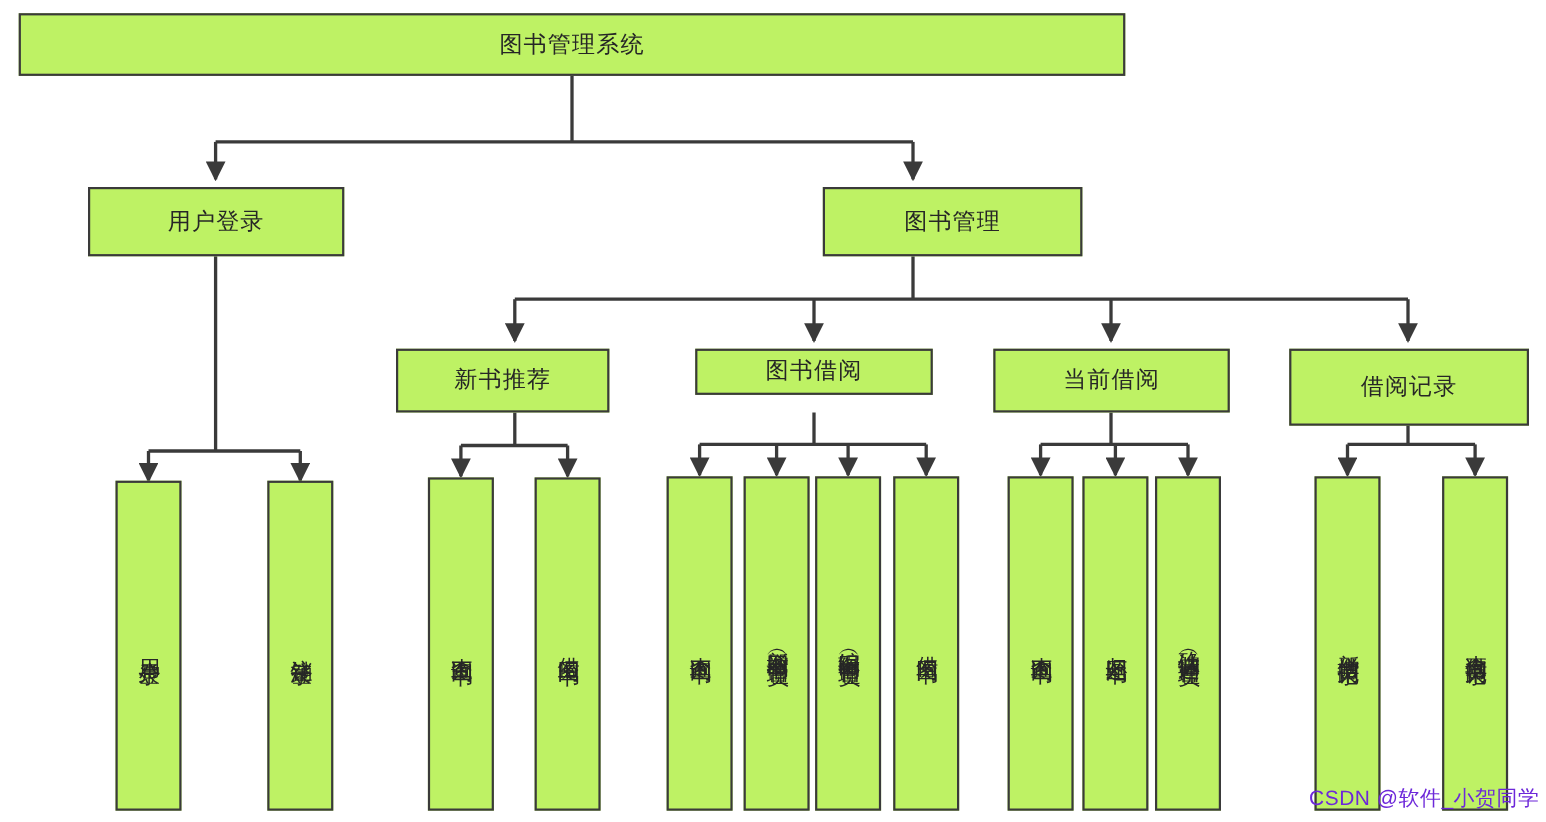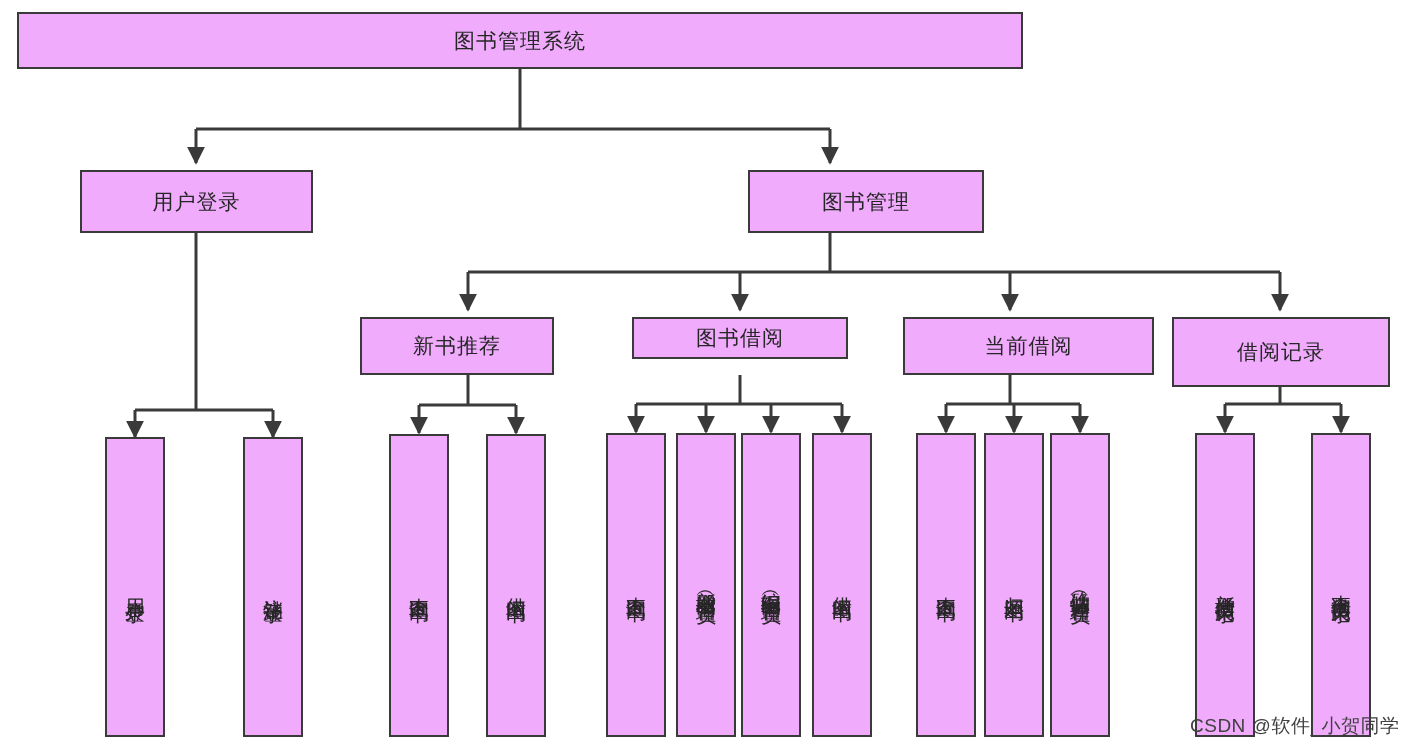--- a/index.html
+++ b/index.html
@@ -21,21 +21,21 @@
     position: absolute;
     left: 0;
     top: 0;
     width: 1405px;
     height: 747px;
   }
   .node {
     position: absolute;
     box-sizing: border-box;
     border: 2px solid #3a3a3a;
-    background: #f0abfc;
+    background: #bef264;
     display: flex;
     align-items: center;
     justify-content: center;
     color: #262626;
     z-index: 2;
   }
   .node.h {
     font-size: 21px;
     letter-spacing: 1px;
     line-height: 1.2;
@@ -50,21 +50,21 @@
     text-align: center;
   }
   .node.v > .vtext {
     writing-mode: vertical-rl;
     text-orientation: upright;
     display: block;
     white-space: nowrap;
   }
   .watermark {
     position: absolute;
-    color: #404040;
+    color: #6d28d9;
     font-size: 19px;
     letter-spacing: 0.5px;
     white-space: nowrap;
     z-index: 5;
     pointer-events: none;
   }
 </style>
 </head>
 <body>
 
@@ -130,21 +130,21 @@
   <div class="node h" style="left:712px; top:170px; width:236px; height:63px;margin-left:36px;">
     <span>图书管理</span>
   </div>
 
   <div class="node h" style="left:360px; top:317px; width:194px; height:58px;">
     <span>新书推荐</span>
   </div>
   <div class="node h" style="left:632px; top:317px; width:216px; height:42px;">
     <span>图书借阅</span>
   </div>
-  <div class="node h" style="left:903px; top:317px; width:251px; height:58px;text-align:center;">
+  <div class="node h" style="left:903px; top:317px; width:215px; height:58px;text-align:center;">
     <span>当前借阅</span>
   </div>
   <div class="node h" style="left:1172px; top:317px; width:218px; height:70px;">
     <span>借阅记录</span>
   </div>
 
   <div class="node v" style="left:105px; top:437px; width:60px; height:300px;">
     <span class="vtext">用户登录</span>
   </div>
   <div class="node v" style="left:243px; top:437px; width:60px; height:300px;">

